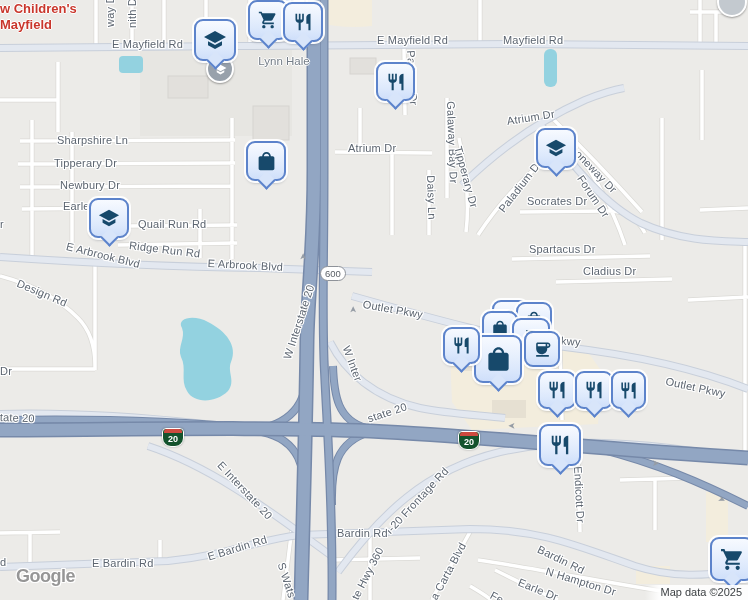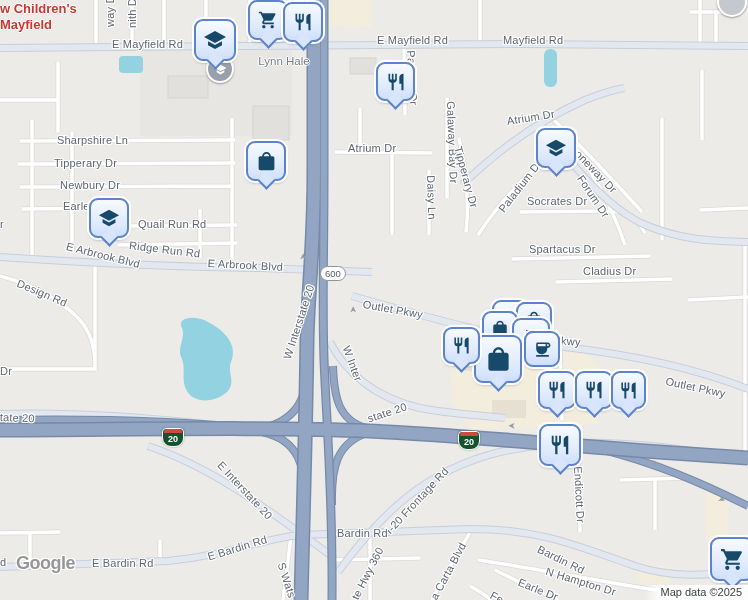--- a/index.html
+++ b/index.html
@@ -27,21 +27,21 @@
         box-shadow:0 1px 2px rgba(0,0,0,.35);display:flex;align-items:center;justify-content:center}
   .ishield{position:absolute;width:20px;height:17px;background:#14532d;
         border-radius:4px 4px 9px 9px;border:1px solid #fff;box-shadow:0 0 2px rgba(0,0,0,.35)}
   .ishield i{position:absolute;top:0;left:1px;right:1px;height:4px;background:#ce4a3f;
         border-radius:3px 3px 0 0}
   .ishield span{position:absolute;top:4px;left:0;right:0;text-align:center;
         font:bold 9px/12px "Liberation Sans",sans-serif;color:#fff}
   .oshield{position:absolute;background:#fff;border:1px solid #8e9299;border-radius:9px;
         padding:0 4px;font:9.5px/13px "Liberation Sans",sans-serif;color:#5b6066}
   .arw{position:absolute;color:#959ca5;font-size:9px;line-height:9px}
-  .glogo{position:absolute;left:16px;top:553px;font:bold 18px "Liberation Sans",sans-serif;
+  .glogo{position:absolute;left:16px;top:566px;font:bold 18px "Liberation Sans",sans-serif;
         color:#969696;letter-spacing:-.5px;
         text-shadow:0 0 2px #fff,1px 1px 0 #fff,-1px -1px 0 #fff,1px -1px 0 #fff,-1px 1px 0 #fff}
   .attrib{position:absolute;right:0;bottom:0;padding:1px 6px 2px 16px;
         font:11px "Liberation Sans",sans-serif;color:#3c4043;
         background:linear-gradient(90deg,rgba(255,255,255,0),rgba(255,255,255,.9) 14px)}
 </style>
 </head>
 <body>
 
 <div id="map">

